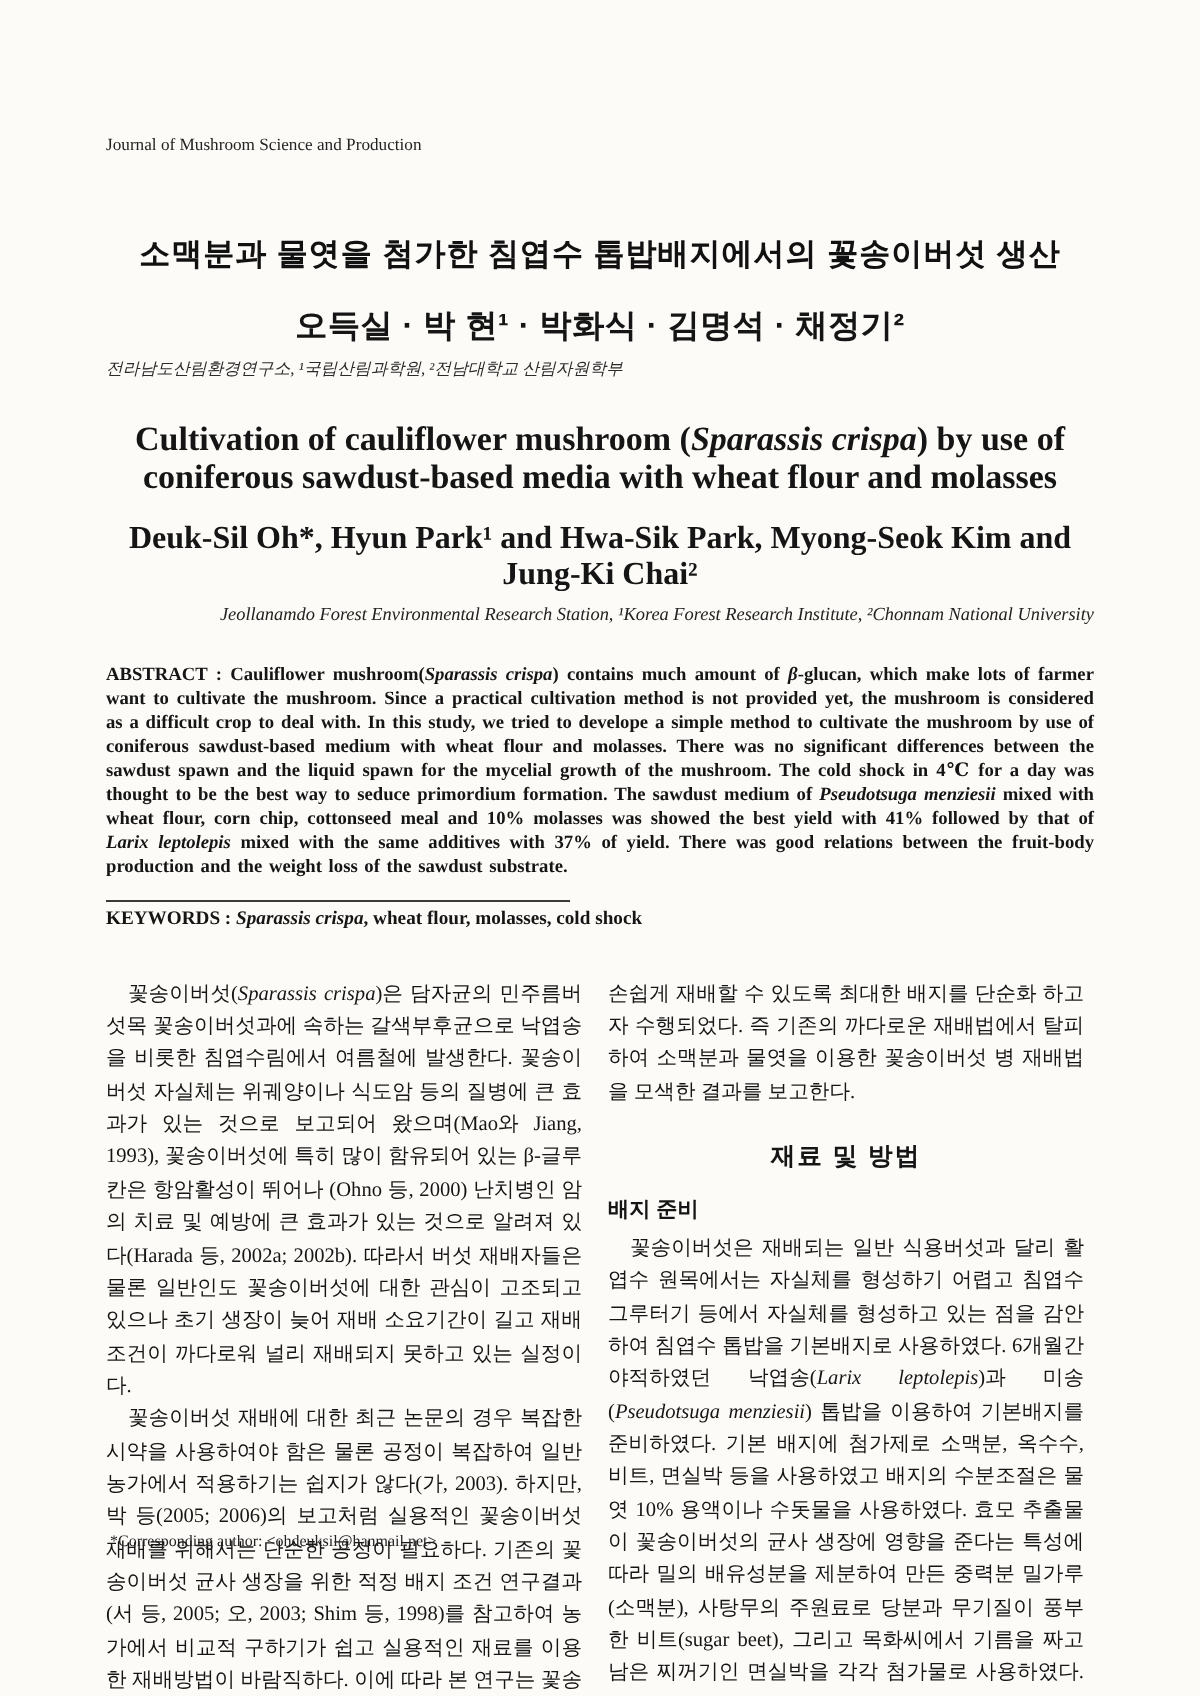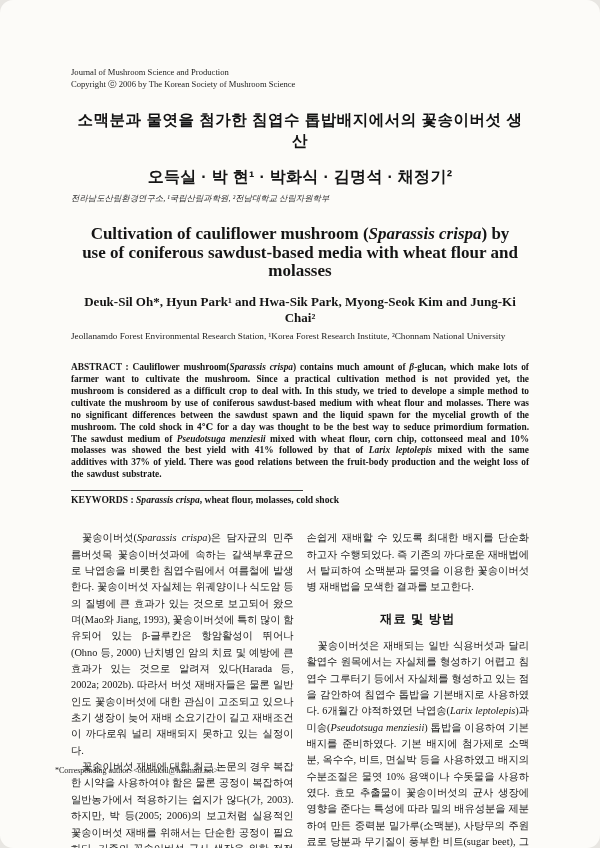--- a/index.html
+++ b/index.html
@@ -2,37 +2,36 @@
 <html><head>
 <meta charset="utf-8">
 <style>
   html,body{margin:0;padding:0;background:#e8e6e2;}
   .page{
     position:relative;
     width:600px;height:848px;
     margin:0 auto;
     background:#fcfbf8;
     box-sizing:border-box;
-    padding:0 71px;
+    padding:0 53px;
     color:#151515;
     font-family:"Liberation Serif","DejaVu Serif",serif;
     overflow:hidden;
-    border-radius:13px;
   }
   
   .hdr{display:flex;justify-content:space-between;padding-top:66px;font-size:8.6px;line-height:12px;color:#222;}
   .hdr .right{text-align:right;}
   
-  .ktitle{margin-top:20px;text-align:center;font-family:"Liberation Sans","DejaVu Sans",sans-serif;font-weight:bold;font-size:15.5px;letter-spacing:.5px;color:#111;}
+  .ktitle{margin-top:39px;text-align:center;font-family:"Liberation Sans","DejaVu Sans",sans-serif;font-weight:bold;font-size:15.5px;letter-spacing:.5px;color:#111;}
   .kauthors{margin-top:15px;text-align:center;font-family:"Liberation Sans","DejaVu Sans",sans-serif;font-weight:bold;font-size:16px;letter-spacing:.3px;}
   .kaffil{margin-top:5px;text-align:left;font-style:italic;font-size:8.4px;color:#2a2a2a;}
   
   .etitle{margin-top:21px;text-align:center;font-weight:bold;font-size:17px;line-height:18.6px;padding:0 10px;}
-  .eauthors{margin-top:13px;text-align:center;font-weight:bold;font-size:13px;}
-  .eaffil{margin-top:5px;text-align:left;font-size:9.2px;color:#222;}
+  .eauthors{margin-top:13px;text-align:center;font-weight:bold;font-size:16px;}
+  .eaffil{margin-top:5px;text-align:right;font-style:italic;font-size:9.2px;color:#222;}
   
   .abstract{margin-top:21px;text-align:justify;font-weight:bold;font-size:9.35px;line-height:11.95px;word-spacing:1px;}
   .kwrule{width:232px;border:0;border-top:1.3px solid #3a3a3a;margin:9px 0 3px 0;}
   .keywords{font-weight:bold;font-size:9.6px;}
   
   .body{margin-top:25px;display:flex;gap:13px;text-align:justify;font-size:10.3px;line-height:16.35px;}
   .col{width:238px;}
   .col p{margin:0;text-indent:11px;}
   .col p.noindent{text-indent:0;}
   .sect-head{margin:15px 0 11px 0;text-align:center;font-family:"Liberation Sans","DejaVu Sans",sans-serif;font-weight:bold;font-size:12.3px;letter-spacing:1px;}
@@ -41,21 +40,20 @@
   .footnote{position:absolute;left:55px;top:766px;font-size:8px;color:#222;}
 </style>
 </head>
 <body>
 
 <div class="page">
 
   <div class="hdr">
     <div class="left">
       <div>Journal of Mushroom Science and Production</div>
-      <div>Copyright ⓒ 2006 by The Korean Society of Mushroom Science</div>
     </div>
   </div>
 
   <div class="ktitle">소맥분과 물엿을 첨가한 침엽수 톱밥배지에서의 꽃송이버섯 생산</div>
   <div class="kauthors">오득실 · 박  현¹ · 박화식 · 김명석 · 채정기²</div>
   <div class="kaffil">전라남도산림환경연구소, ¹국립산림과학원, ²전남대학교 산림자원학부</div>
 
   <div class="etitle"><span>Cultivation of cauliflower mushroom (</span><span style="font-style: italic;">Sparassis crispa</span><span>) by use of coniferous sawdust-based media with wheat flour and molasses</span></div>
   <div class="eauthors">Deuk-Sil Oh*, Hyun Park¹ and Hwa-Sik Park, Myong-Seok Kim and Jung-Ki Chai²</div>
   <div class="eaffil">Jeollanamdo Forest Environmental Research Station, ¹Korea Forest Research Institute, ²Chonnam National University</div>
@@ -66,19 +64,20 @@
   <div class="keywords"><span>KEYWORDS :  </span><span style="font-style: italic;">Sparassis crispa</span><span>, wheat flour, molasses, cold shock</span></div>
 
   <div class="body">
     <div class="col">
       <p><span>꽃송이버섯(</span><span style="font-style: italic;">Sparassis crispa</span><span>)은 담자균의 민주름버섯목 꽃송이버섯과에 속하는 갈색부후균으로 낙엽송을 비롯한 침엽수림에서 여름철에 발생한다. 꽃송이버섯 자실체는 위궤양이나 식도암 등의 질병에 큰 효과가 있는 것으로 보고되어 왔으며(Mao와 Jiang, 1993), 꽃송이버섯에 특히 많이 함유되어 있는 β-글루칸은 항암활성이 뛰어나 (Ohno 등, 2000) 난치병인 암의 치료 및 예방에 큰 효과가 있는 것으로 알려져 있다(Harada 등, 2002a; 2002b). 따라서 버섯 재배자들은 물론 일반인도 꽃송이버섯에 대한 관심이 고조되고 있으나 초기 생장이 늦어 재배 소요기간이 길고 재배조건이 까다로워 널리 재배되지 못하고 있는 실정이다.</span></p>
       <p>꽃송이버섯 재배에 대한 최근 논문의 경우 복잡한 시약을 사용하여야 함은 물론 공정이 복잡하여 일반농가에서 적용하기는 쉽지가 않다(가, 2003). 하지만, 박 등(2005; 2006)의 보고처럼 실용적인 꽃송이버섯 재배를 위해서는 단순한 공정이 필요하다. 기존의 꽃송이버섯 균사 생장을 위한 적정 배지 조건 연구결과(서 등, 2005; 오, 2003; Shim 등, 1998)를 참고하여 농가에서 비교적 구하기가 쉽고 실용적인 재료를 이용한 재배방법이 바람직하다. 이에 따라 본 연구는 꽃송이버섯을 일반 버섯재배 농가에서도</p>
     </div>
     <div class="col">
       <p class="noindent">손쉽게 재배할 수 있도록 최대한 배지를 단순화 하고자 수행되었다. 즉 기존의 까다로운 재배법에서 탈피하여 소맥분과 물엿을 이용한 꽃송이버섯 병 재배법을 모색한 결과를 보고한다.</p>
       <div class="sect-head">재료 및 방법</div>
+      <div class="sub-head">배지 준비</div>
       <p><span>꽃송이버섯은 재배되는 일반 식용버섯과 달리 활엽수 원목에서는 자실체를 형성하기 어렵고 침엽수 그루터기 등에서 자실체를 형성하고 있는 점을 감안하여 침엽수 톱밥을 기본배지로 사용하였다. 6개월간 야적하였던 낙엽송(</span><span style="font-style: italic;">Larix leptolepis</span><span>)과 미송(</span><span style="font-style: italic;">Pseudotsuga menziesii</span><span>) 톱밥을 이용하여 기본배지를 준비하였다. 기본 배지에 첨가제로 소맥분, 옥수수, 비트, 면실박 등을 사용하였고 배지의 수분조절은 물엿 10% 용액이나 수돗물을 사용하였다. 효모 추출물이 꽃송이버섯의 균사 생장에 영향을 준다는 특성에 따라 밀의 배유성분을 제분하여 만든 중력분 밀가루(소맥분), 사탕무의 주원료로 당분과 무기질이 풍부한 비트(sugar beet), 그리고 목화씨에서 기름을 짜고 남은 찌꺼기인 면실박을 각각 첨가물로 사용하였다. 아울러, 꽃송이버섯의 초기 에너지원으로 물엿을 첨가한 것과 그렇지 않은 것을 비교하였다(Table 1).</span></p>
     </div>
   </div>
 
   <div class="footnote">*Corresponding author: &lt;ohdeuksil@hanmail.net&gt;</div>
 
 </div>
 
 </body></html>

